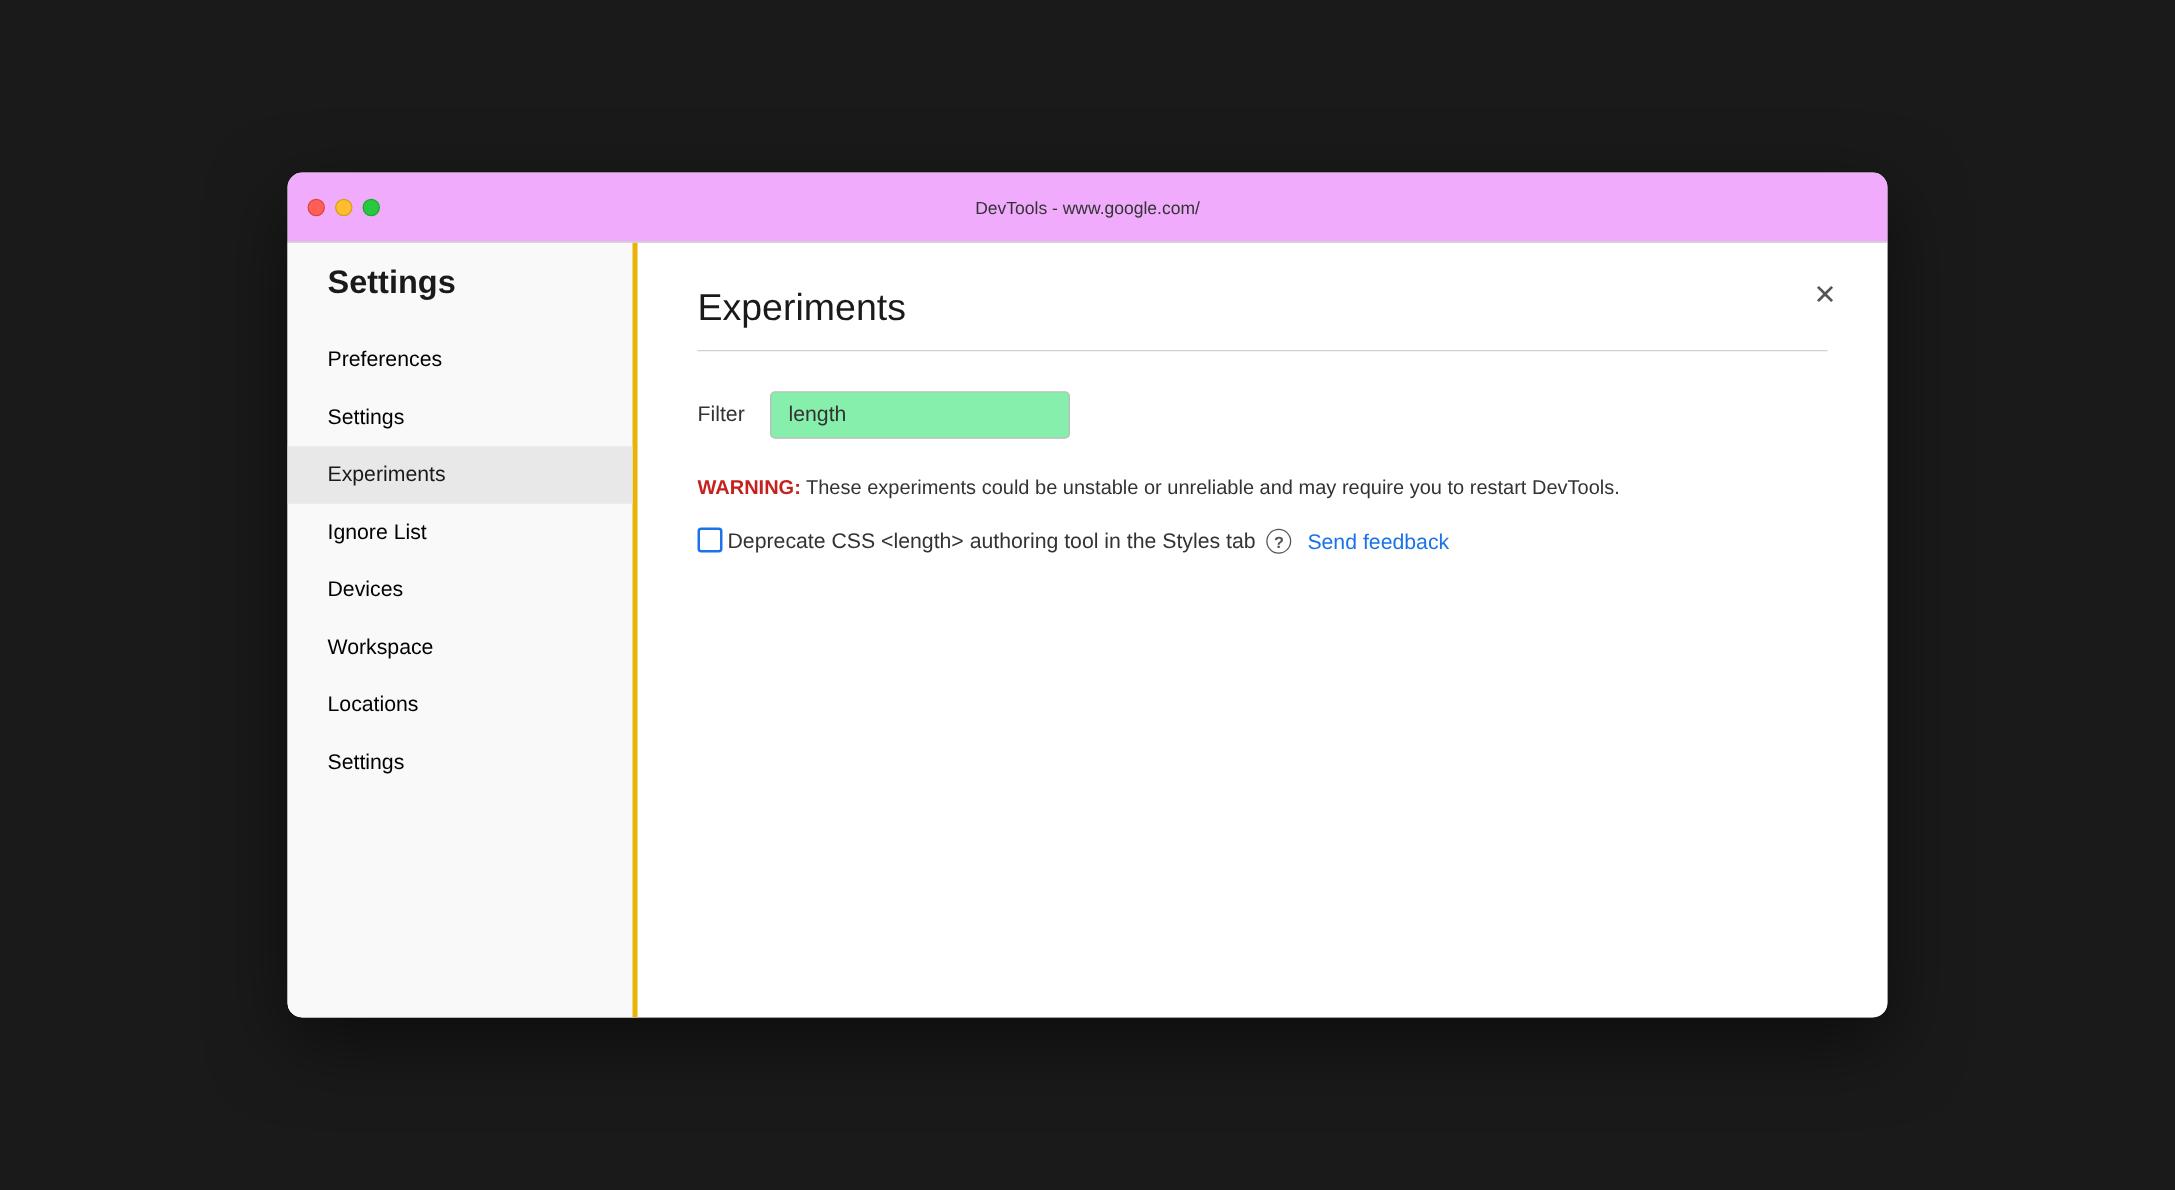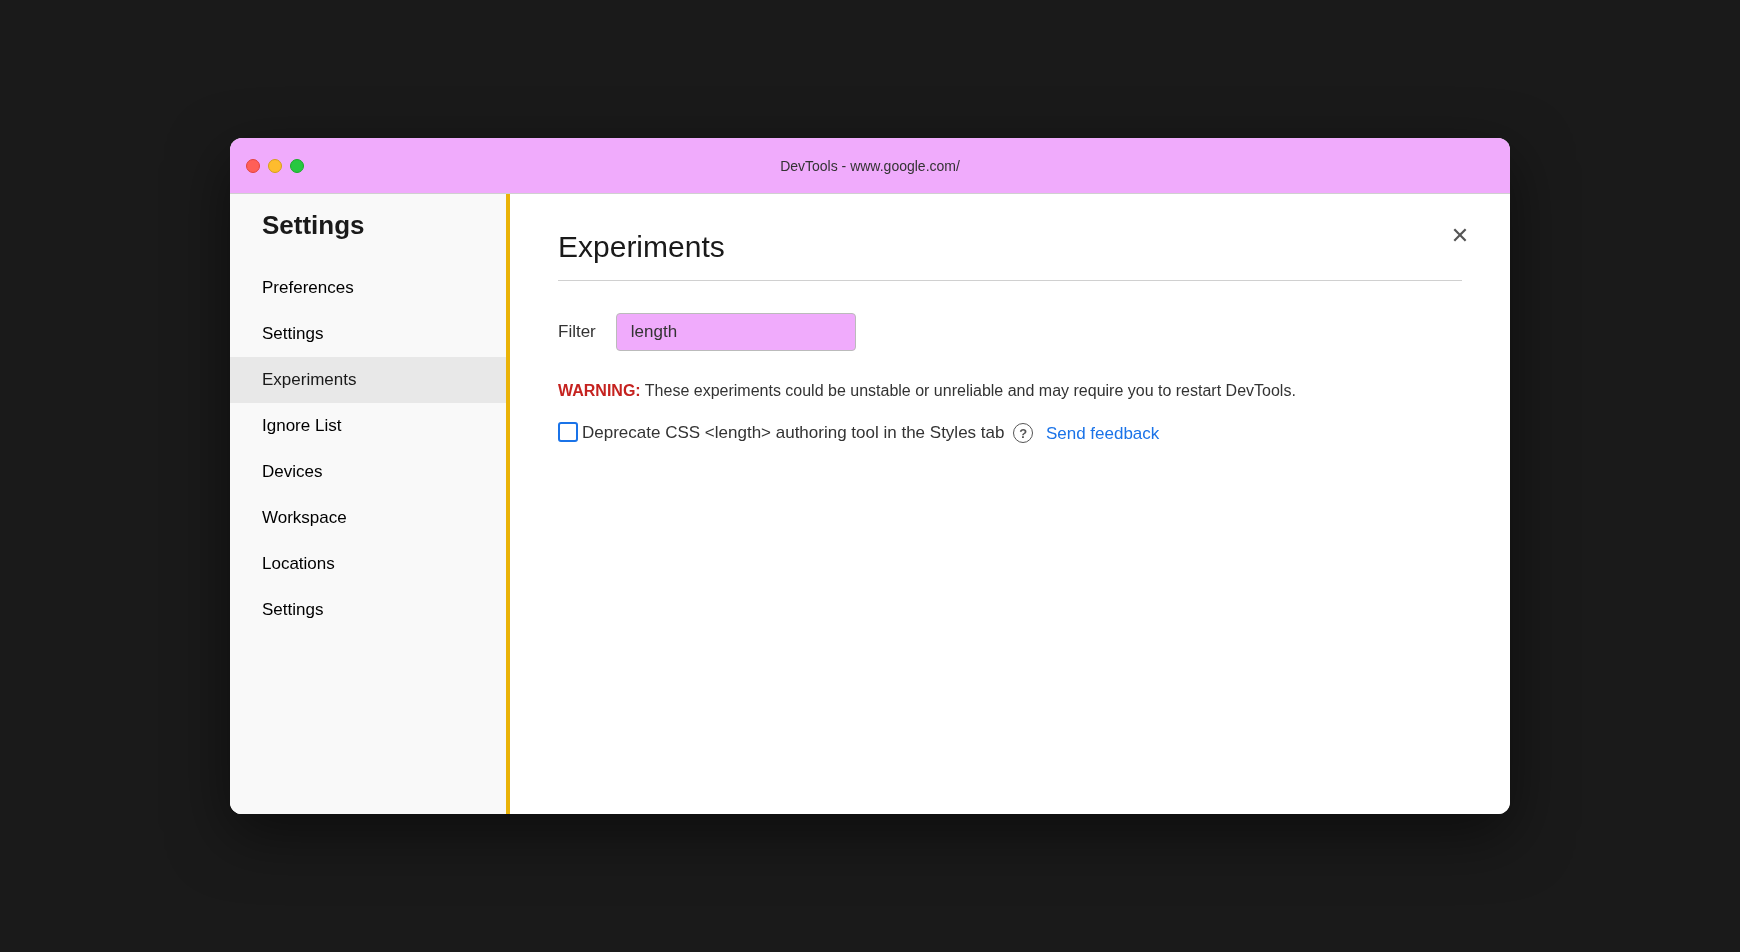--- a/index.html
+++ b/index.html
@@ -140,21 +140,21 @@
     }
 
     .filter-input {
       border: 1px solid #bbb;
       border-radius: 4px;
       padding: 8px 14px;
       font-size: 17px;
       width: 240px;
       outline: none;
       color: #333;
-      background: #f0abfc;
+      background: #86efac;
     }
 
     .warning-box {
       margin-bottom: 16px;
       font-size: 16px;
       line-height: 1.55;
       color: #333;
       max-width: 860px;
     }
 

